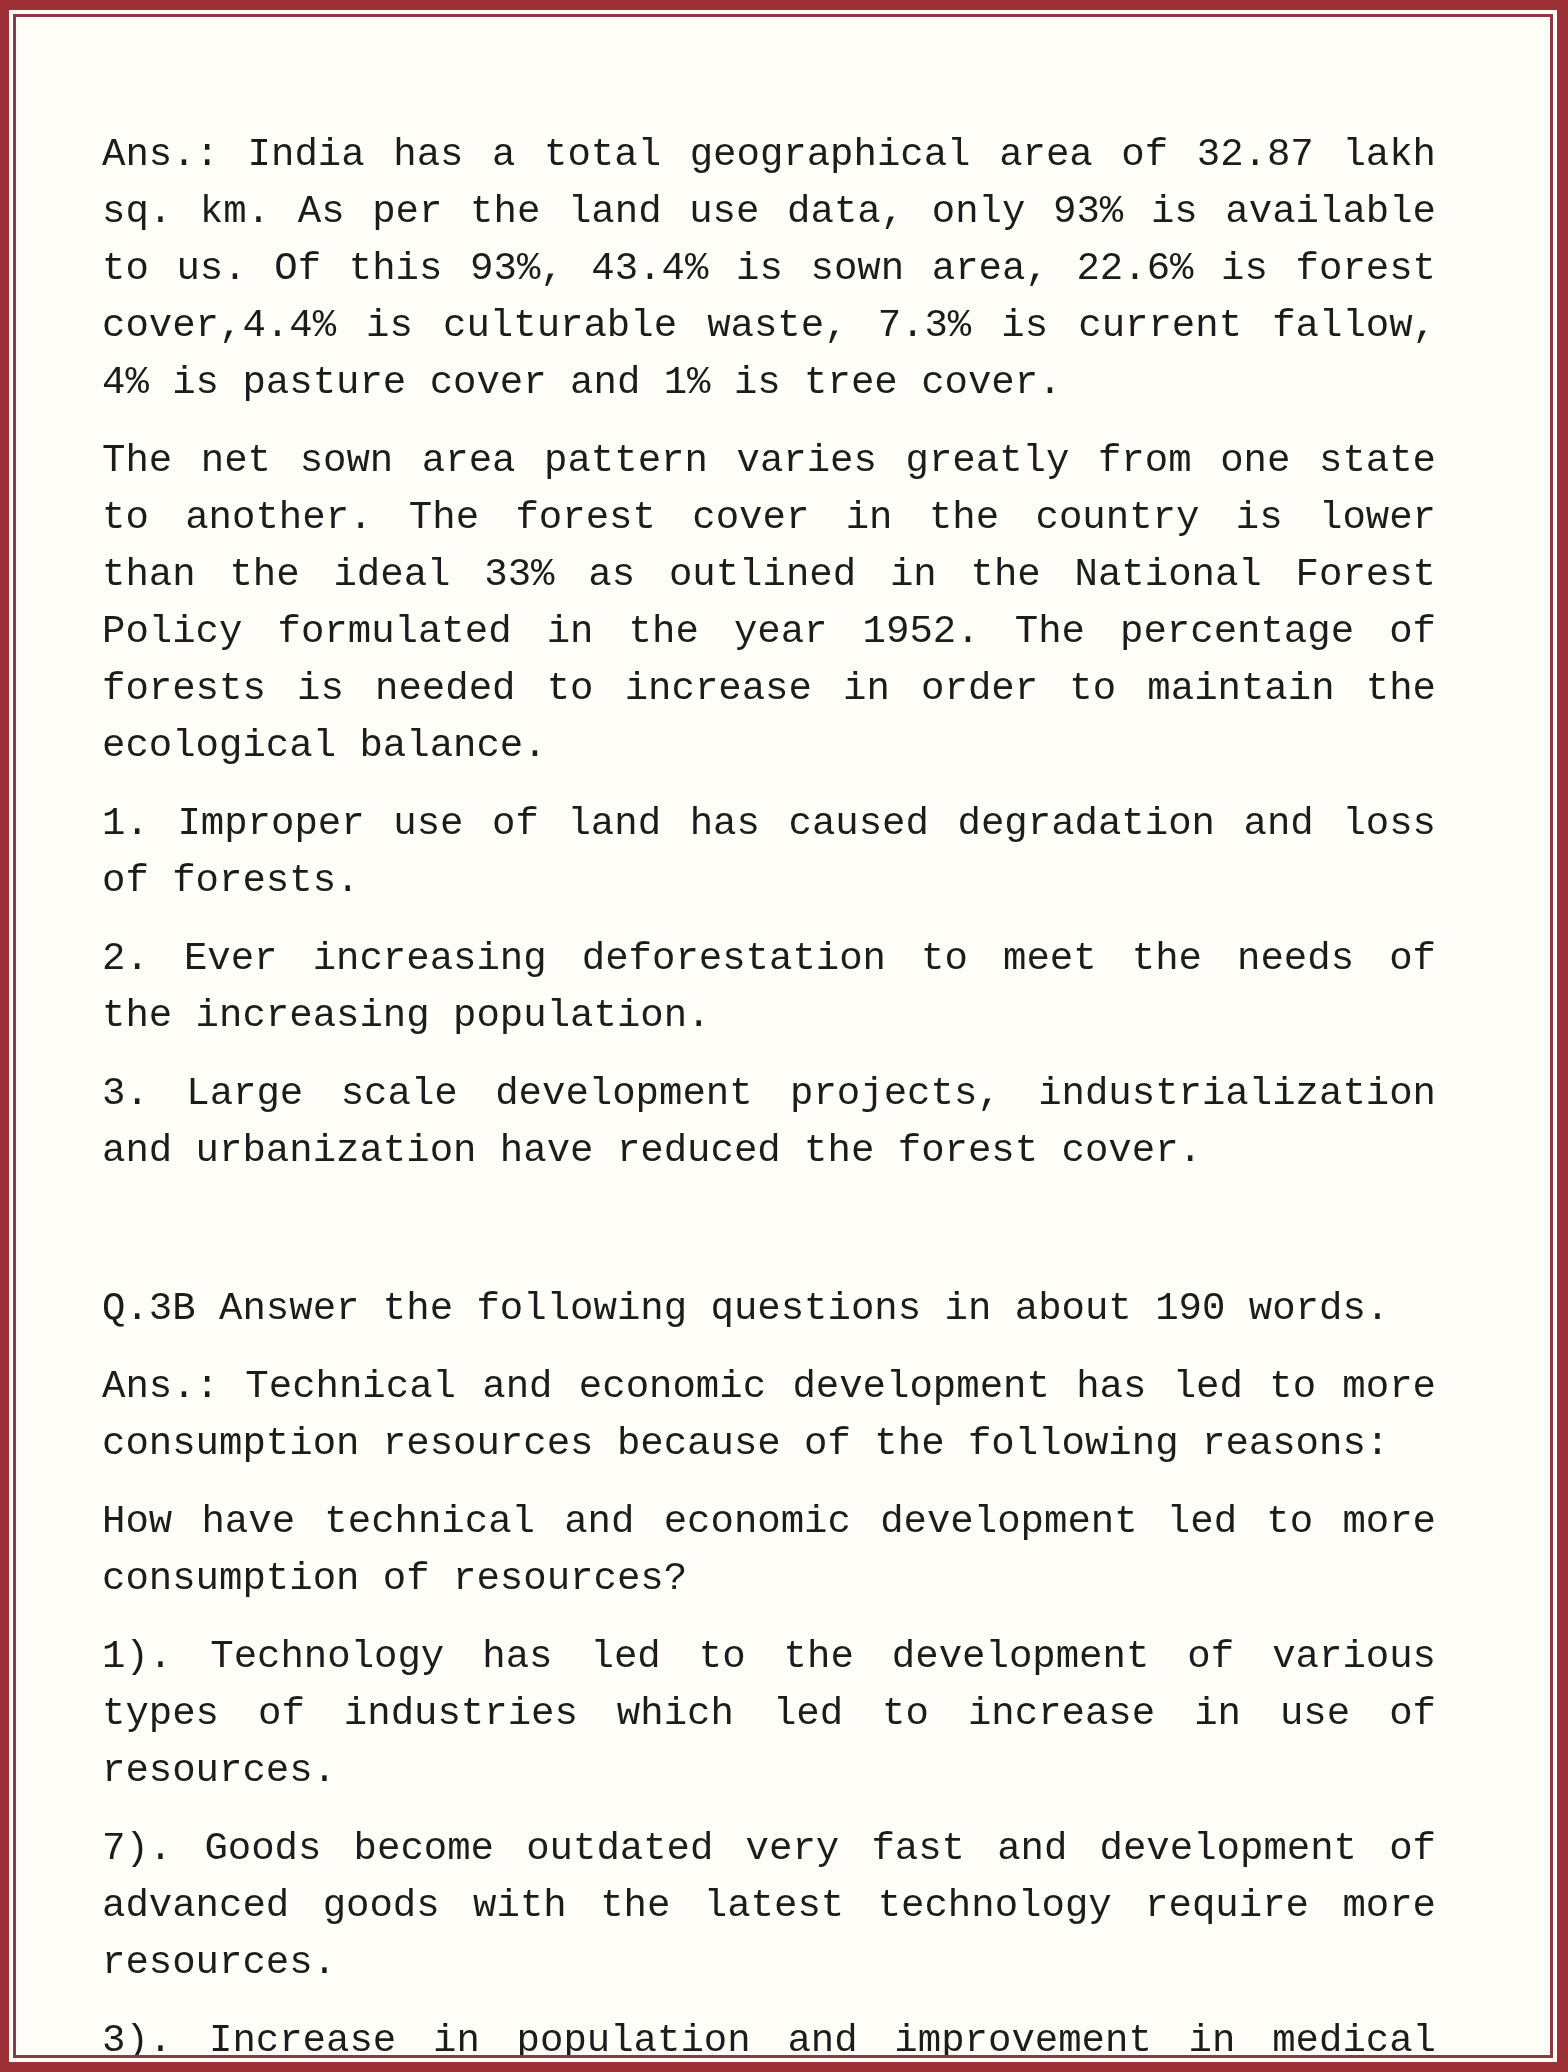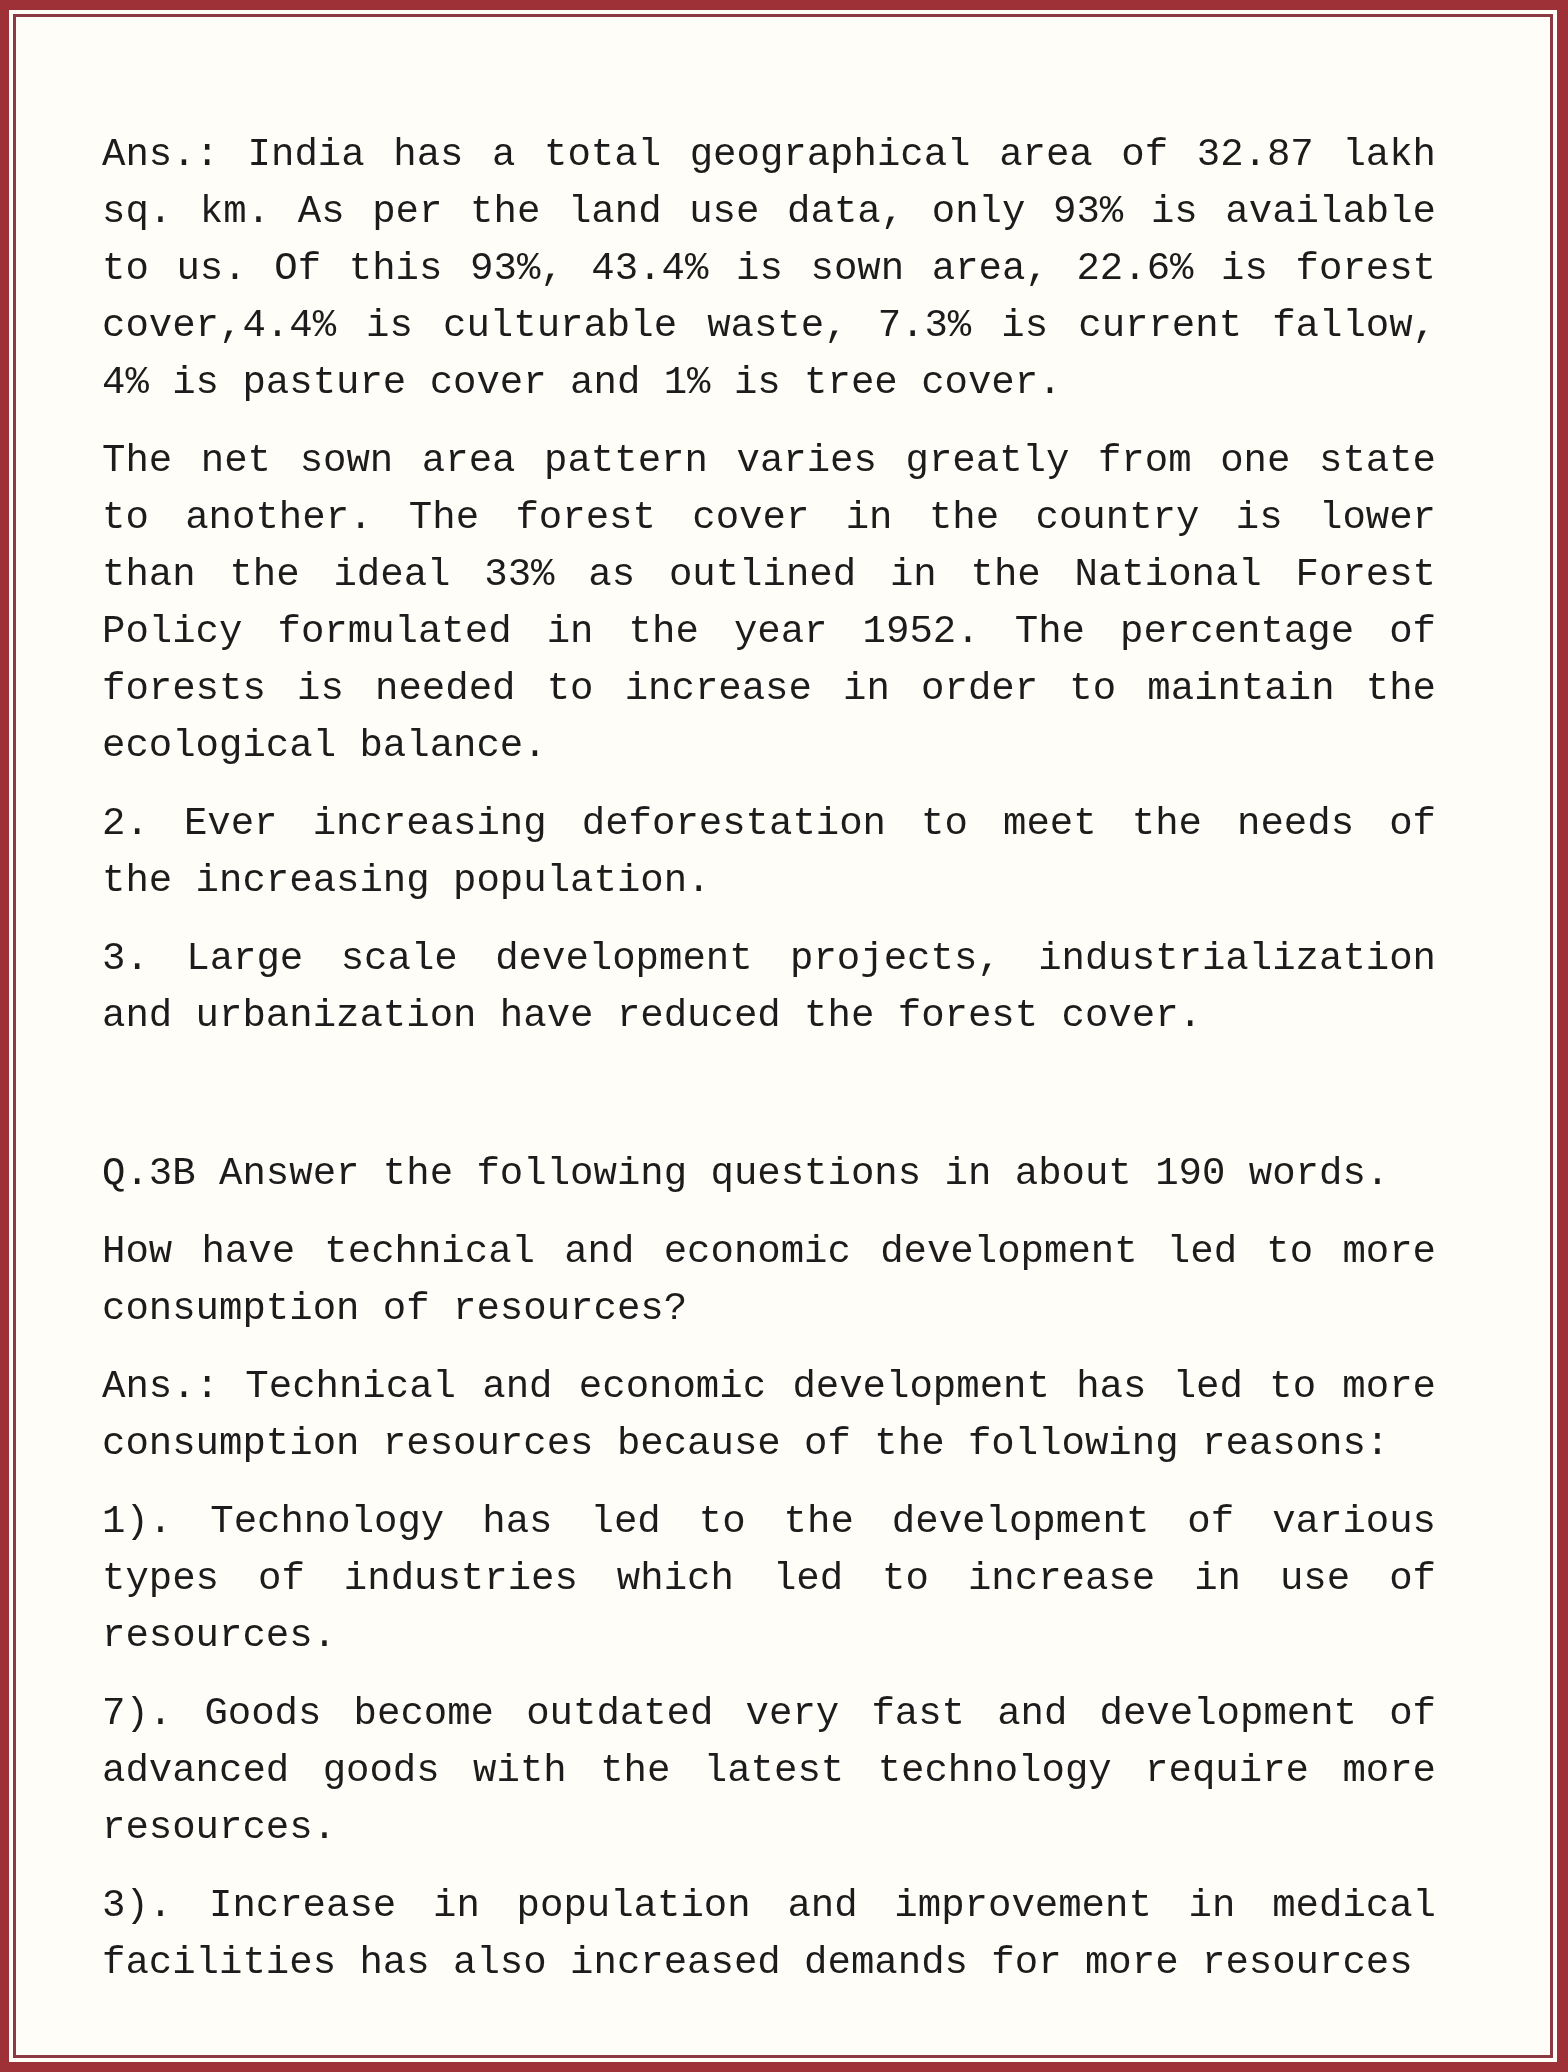--- a/index.html
+++ b/index.html
@@ -56,32 +56,33 @@
 <div class="frame-outer">
   <div class="frame-gap">
     <div class="frame-inner">
       <div class="page-content">
 
         <p>Ans.: India has a total geographical area of 32.87 lakh sq. km. As per the land use data, only 93% is available to us. Of this 93%, 43.4% is sown area, 22.6% is forest cover,4.4% is culturable waste, 7.3% is current fallow, 4% is pasture cover and 1% is tree cover.</p>
 
         <p>The net sown area pattern varies greatly from one state to another. The forest cover in the country is lower than the ideal 33% as outlined in the National Forest Policy formulated in the year 1952. The percentage of forests is needed to increase in order to maintain the ecological balance.</p>
 
 
+        <p>1. Improper use of land has caused degradation and loss of forests.</p>
 
         <p>2. Ever increasing deforestation to meet the needs of the increasing population.</p>
 
         <p>3. Large scale development projects, industrialization and urbanization have reduced the forest cover.</p>
 
         <div class="section-spacer"></div>
 
         <p>Q.3B  Answer the following questions in about 190 words.</p>
 
+        <p>Ans.:  Technical and economic development has led to more consumption resources because of the following reasons:</p>
+
         <p>How have technical and economic development led to more consumption of resources?</p>
-
-        <p>Ans.:  Technical and economic development has led to more consumption resources because of the following reasons:</p>
 
         <p>1). Technology has led to the development of various types of industries which led to increase in use of resources.</p>
 
         <p>7). Goods become outdated very fast and development of advanced goods with the latest technology require more resources.</p>
 
         <p>3). Increase in population and improvement in medical facilities has also increased demands for more resources</p>
 
       </div>
     </div>
   </div>

